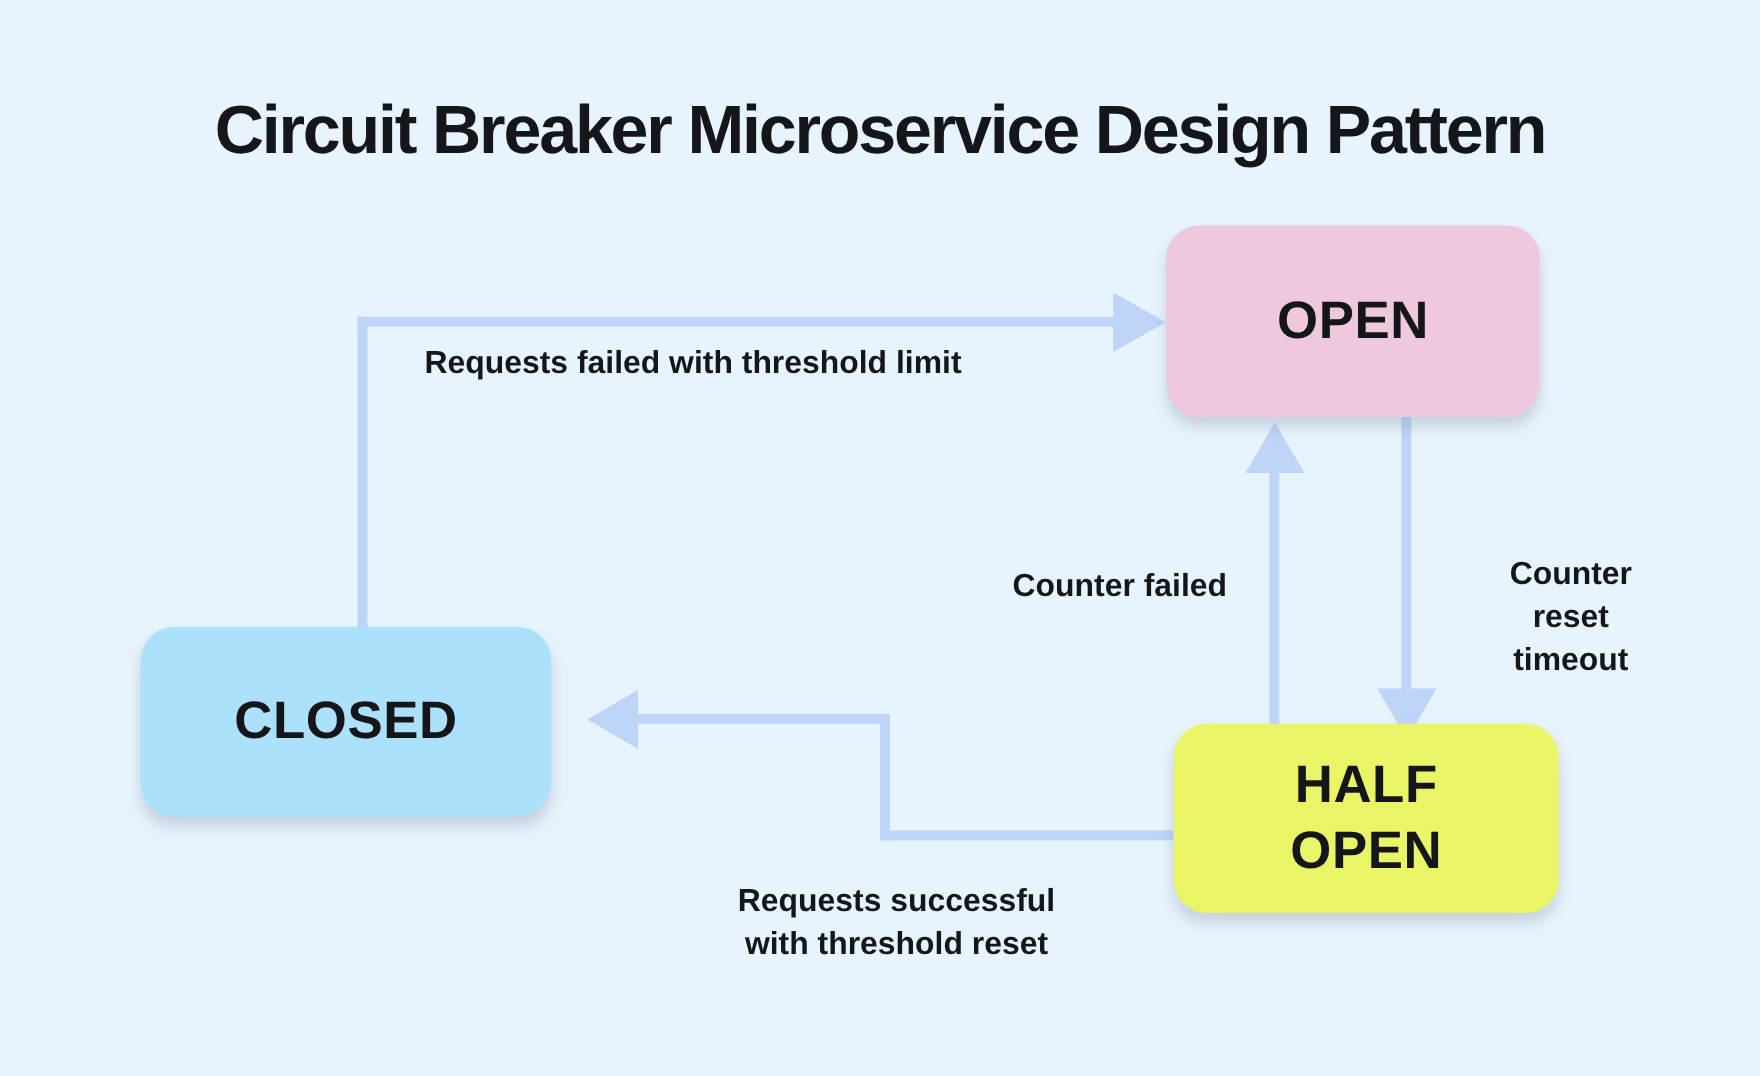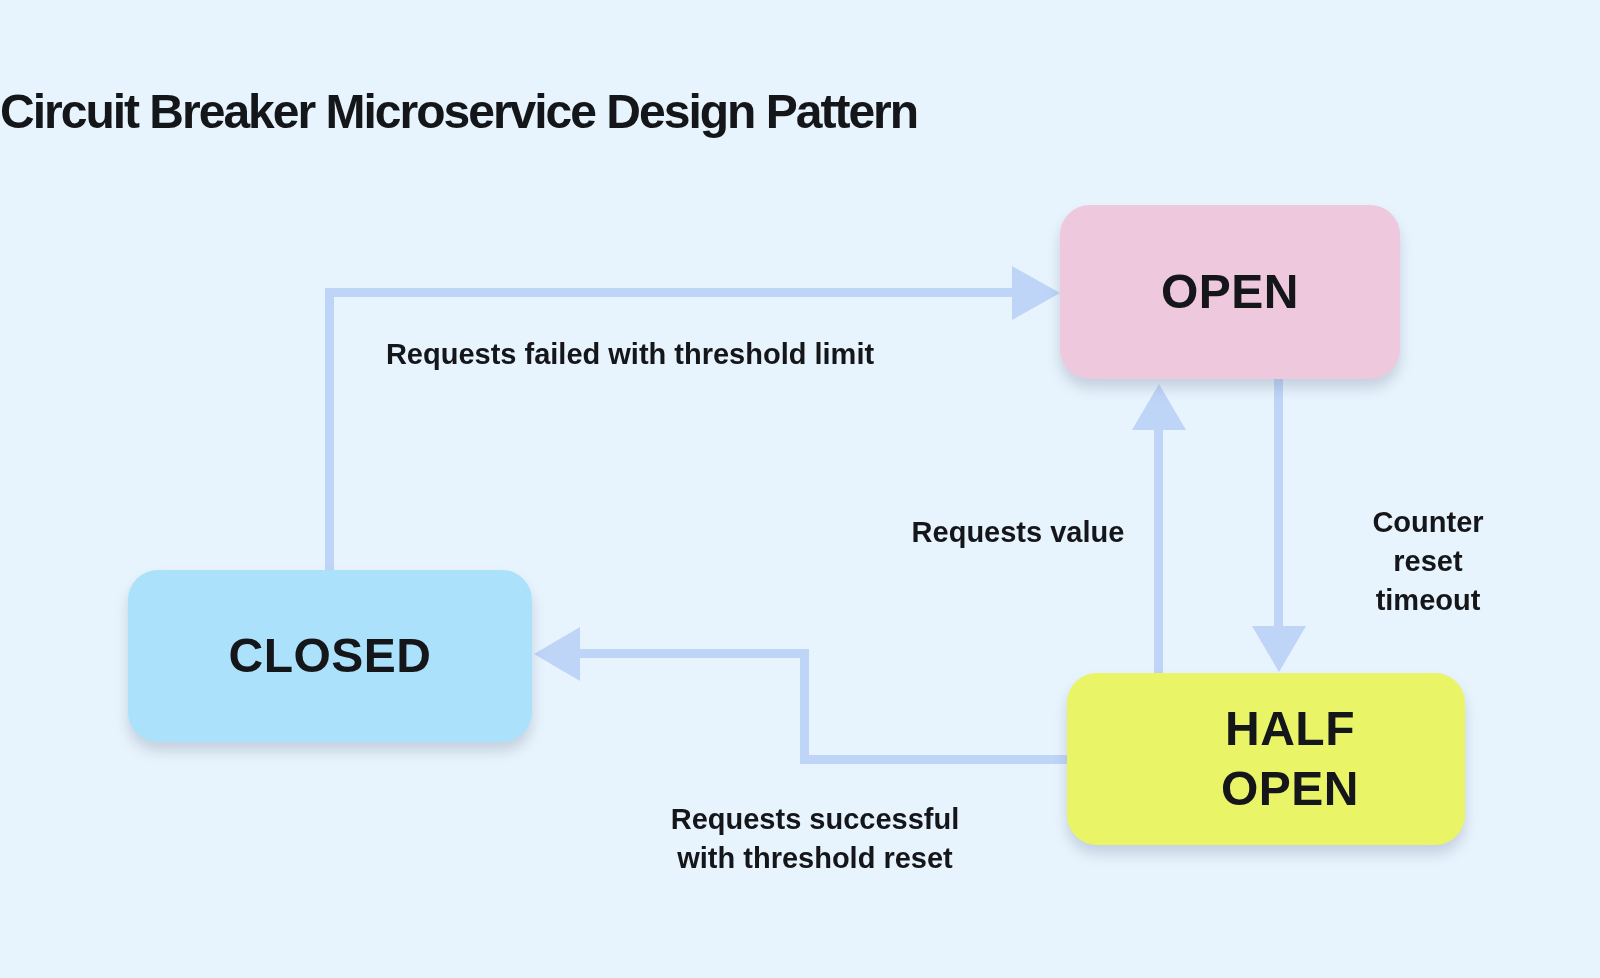--- a/index.html
+++ b/index.html
@@ -10,36 +10,36 @@
   html,body{margin:0;padding:0;}
   body{
     width:1600px;height:978px;overflow:hidden;
     background:var(--bg);
     font-family:"Liberation Sans",sans-serif;
   }
   .canvas{position:relative;width:1600px;height:978px;}
 
   .title{
     position:absolute;left:0;top:88px;width:100%;margin:0;
-    font-size:48px;font-weight:800;letter-spacing:-2px;
+    text-align:center;font-size:62px;font-weight:800;letter-spacing:-2px;
     color:var(--text);line-height:1;
   }
 
   .node{
     position:absolute;border-radius:30px;
     display:flex;align-items:center;justify-content:center;
     box-shadow:0 9px 14px rgba(125,138,160,0.33);
   }
   .node-label{
     font-size:48px;font-weight:700;color:var(--text);
     text-align:center;white-space:pre-line;line-height:1.26;letter-spacing:0.5px;
   }
   #node-open{left:1060px;top:205px;width:340px;height:174px;}
-  #node-closed{left:128px;top:570px;width:404px;height:172px;}
-  #node-half-open{left:1067px;top:673px;width:350px;height:172px;padding-left:48px;}
+  #node-closed{left:128px;top:570px;width:373px;height:172px;}
+  #node-half-open{left:1067px;top:658px;width:350px;height:172px;}
 
   .seg{position:absolute;background:var(--arrow);}
   .ah{position:absolute;width:0;height:0;}
   .ah-right{border-top:27px solid transparent;border-bottom:27px solid transparent;border-left:48px solid var(--arrow);}
   .ah-left {border-top:27px solid transparent;border-bottom:27px solid transparent;border-right:46px solid var(--arrow);}
   .ah-up   {border-left:27px solid transparent;border-right:27px solid transparent;border-bottom:46px solid var(--arrow);}
   .ah-down {border-left:27px solid transparent;border-right:27px solid transparent;border-top:46px solid var(--arrow);}
 
   .edge-label{
     position:absolute;transform:translate(-50%,-50%);
@@ -51,27 +51,27 @@
 <body>
 
 <div class="canvas">
 
   <h1 class="title">Circuit Breaker Microservice Design Pattern</h1>
 
   <div>
     <div class="seg" style="left:325px;top:288px;width:9px;height:282px;"></div>
     <div class="seg" style="left:325px;top:288px;width:689px;height:9px;"></div>
     <div class="ah ah-right" style="left:1012px;top:266px;"></div>
-    <div class="edge-label" style="left:630px;top:331px;margin-top:24px;">Requests failed with threshold limit</div>
+    <div class="edge-label" style="left:630px;top:331px;">Requests failed with threshold limit</div>
   </div>
 
   <div>
     <div class="seg" style="left:1154px;top:424px;width:9px;height:249px;"></div>
     <div class="ah ah-up" style="left:1132px;top:384px;"></div>
-    <div class="edge-label" style="left:1018px;top:533px;">Requests value</div>
+    <div class="edge-label" style="left:1018px;top:533px;">Counter failed</div>
   </div>
 
   <div>
     <div class="seg" style="left:1274px;top:379px;width:9px;height:250px;"></div>
     <div class="ah ah-down" style="left:1252px;top:626px;"></div>
     <div class="edge-label" style="left:1400px;top:562px;margin-left:28px;">Counter reset
 timeout</div>
   </div>
 
   <div>

